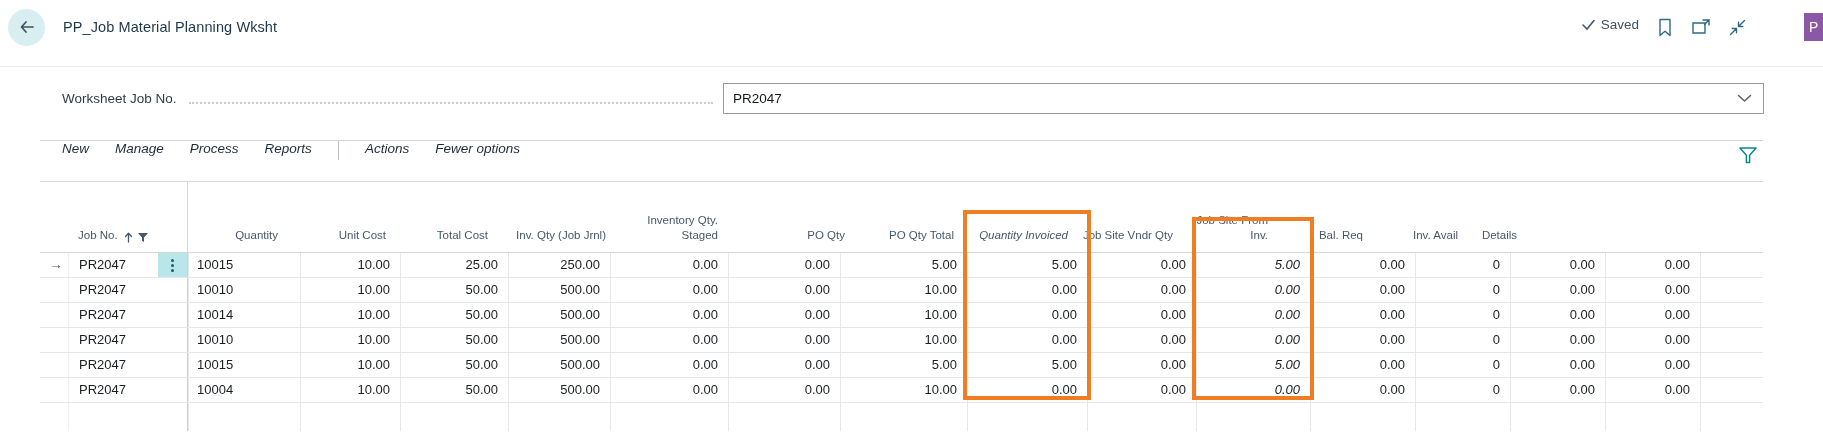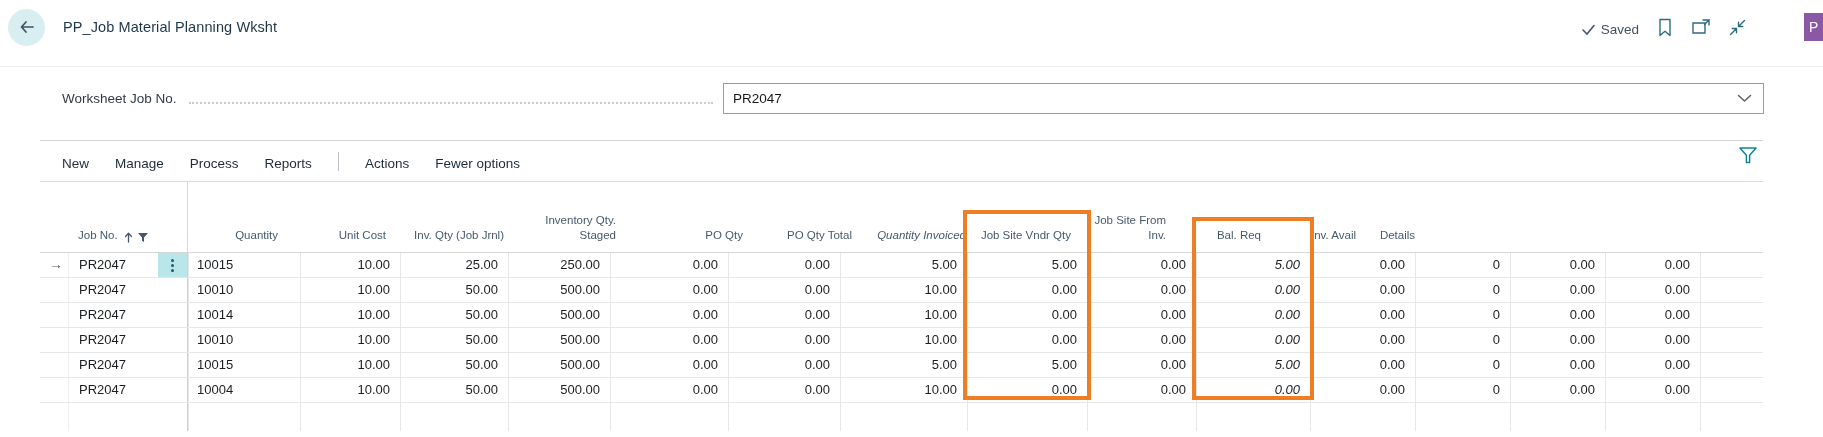--- a/index.html
+++ b/index.html
@@ -5,39 +5,39 @@
   * { margin:0; padding:0; box-sizing:border-box; }
   html,body { width:1823px; height:437px; background:#fff; overflow:hidden;
     font-family:"Liberation Sans", sans-serif; position:relative; }
 
   
   .topbar { height:67px; display:flex; align-items:center; padding:0 0 12px 8px;
     border-bottom:1px solid #ececec; position:relative; }
   .back-btn { width:37px; height:37px; border-radius:50%; background:#d9eef1;
     display:flex; align-items:center; justify-content:center; cursor:pointer; flex:0 0 auto; }
   .page-title { margin-left:18px; font-size:14.5px; color:#1d3649; letter-spacing:0.1px; }
-  .top-right { margin-left:auto; display:flex; align-items:flex-end; gap:16px; margin-right:76px; }
+  .top-right { margin-left:auto; display:flex; align-items:flex-start; gap:16px; margin-right:76px; }
   .saved { display:flex; align-items:center; gap:5px; font-size:13.5px; color:#41525f; }
   .tb-icon { width:20px; height:20px; display:flex; align-items:center; justify-content:center; cursor:pointer; }
   .profile-badge { position:absolute; top:13px; right:0; width:19px; height:28px; background:#8b58a6;
     color:#fff; font-size:14px; display:flex; align-items:center; padding-left:5px; overflow:hidden; }
 
   
   .field-row { display:flex; align-items:center; margin:16px 59px 0 62px; height:31px; }
   .field-label { font-size:13.5px; color:#2f3b47; white-space:nowrap;text-align:right; }
   .dotted-leader { flex:1; height:1px; border-bottom:2px dotted #c9cdd0; margin:0 10px 0 12px; align-self:center; position:relative; top:4px; }
   .combo { width:1041px; height:31px; border:1px solid #9a9a9a; display:flex; align-items:center; background:#fff; flex:0 0 auto; }
   .combo input { flex:1; border:0; outline:none; font-size:13.5px; color:#16191c; padding:0 0 0 9px;
     font-family:"Liberation Sans", sans-serif; background:transparent; }
   .combo .chev { padding:0 11px 0 6px; display:flex; align-items:center; cursor:pointer; }
 
   
   .ribbon-divider { margin:26px 60px 0 40px; border-top:1px solid #d4d4d4; }
-  .ribbon { margin-left:40px; width:1723px; height:30px; display:flex; align-items:flex-end; gap:26px;
-    padding-left:22px; position:relative; }
+  .ribbon { margin-left:40px; width:1723px; height:30px; display:flex; align-items:flex-start; gap:26px;
+    padding-left:22px; position:relative;font-style:italic; }
   .ribbon-item { font-size:13.5px; color:#1e2b3a; cursor:pointer; white-space:nowrap; }
   .vsep { width:1px; height:19px; background:#b9bfc4; }
   .ribbon-filter { position:absolute; right:5px; top:5px; cursor:pointer; }
 
   
   .grid { margin:10px 0 0 40px; width:1723px; border-top:1px solid #d9d9d9; font-size:13px; color:#1b1e21; }
   .grid-header { display:flex; height:71px; }
   .hcell { display:flex; align-items:flex-end; justify-content:flex-end; text-align:right;
     font-size:11.5px; color:#46596b; line-height:1.3; padding:0 10px 9px 2px; cursor:pointer; }
   .hcell.left { justify-content:flex-start; text-align:left; padding-left:10px; }
@@ -155,20 +155,21 @@
         </span>
         <span style="display:flex;">
           <svg width="12" height="11" viewBox="0 0 12 11">
               <path d="M1 1 h10 l-4 4.5 v4.5 l-2 -1.2 v-3.3 z" fill="#42576b"></path>
             </svg>
         </span>
       </span>
     </div>
     <div class="hcell col-quantity">Quantity</div>
     <div class="hcell col-unit_cost">Unit Cost</div>
+    <div class="hcell col-total_cost">Total Cost</div>
     <div class="hcell col-inv_qty_job_jrnl">Inv. Qty (Job Jrnl)</div>
     <div class="hcell col-inventory_qty_staged">Inventory Qty. Staged</div>
     <div class="hcell col-po_qty">PO Qty</div>
     <div class="hcell col-po_qty_staged">PO Qty Total</div>
     <div class="hcell col-quantity_invoiced">Quantity Invoiced</div>
     <div class="hcell col-job_site_vndr_qty">Job Site Vndr Qty</div>
     <div class="hcell col-job_site_from_inv">Job Site From Inv.</div>
     <div class="hcell col-bal_req">Bal. Req</div>
     <div class="hcell col-inv_avail">Inv. Avail</div>
     <div class="hcell center col-details">Details</div>

